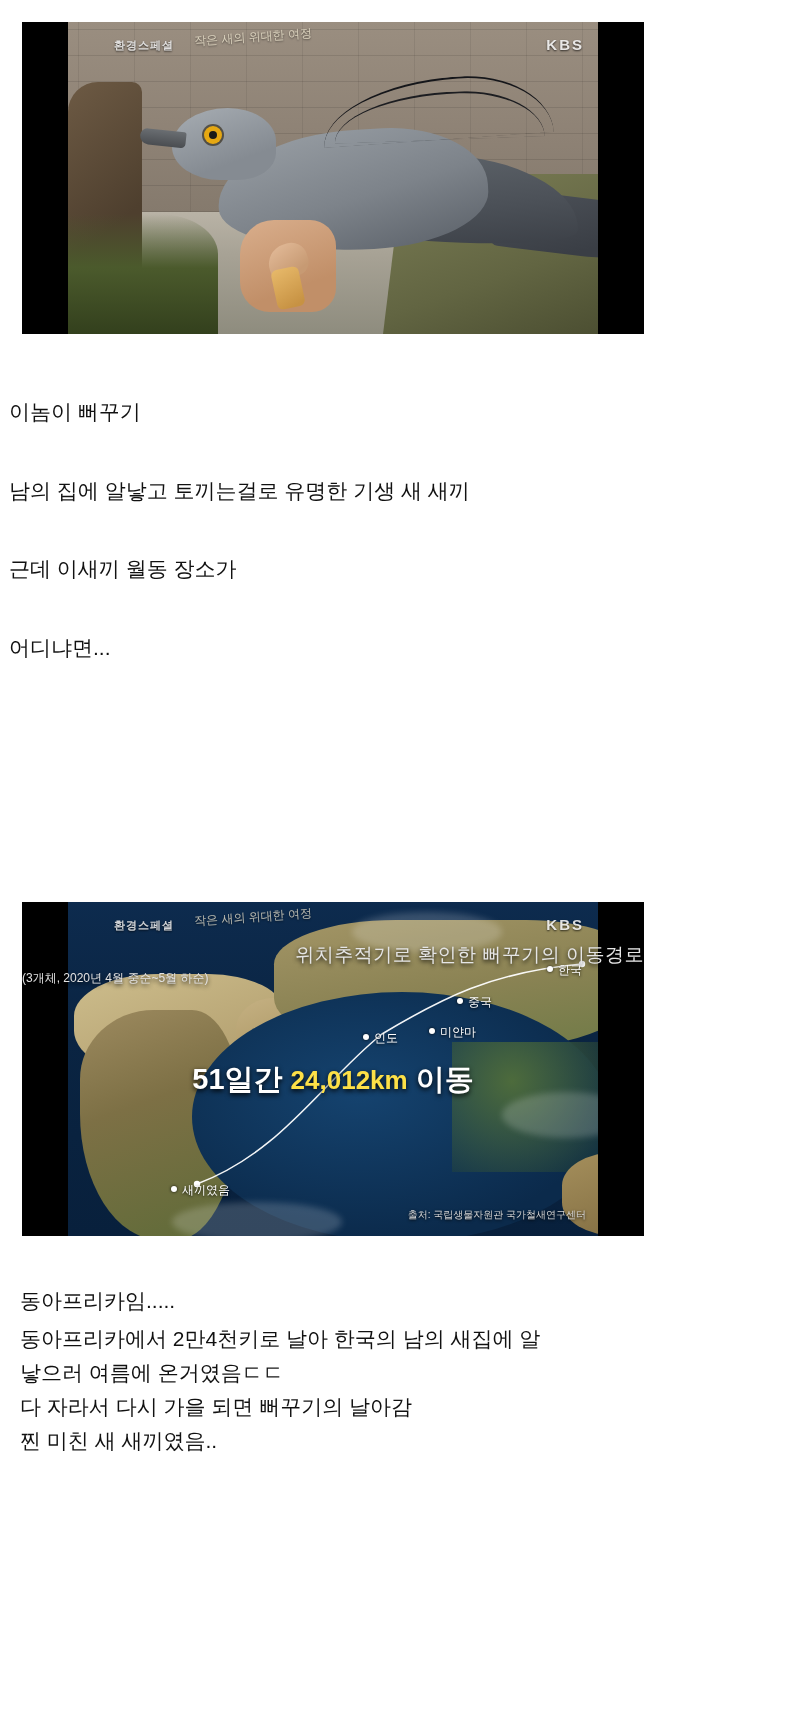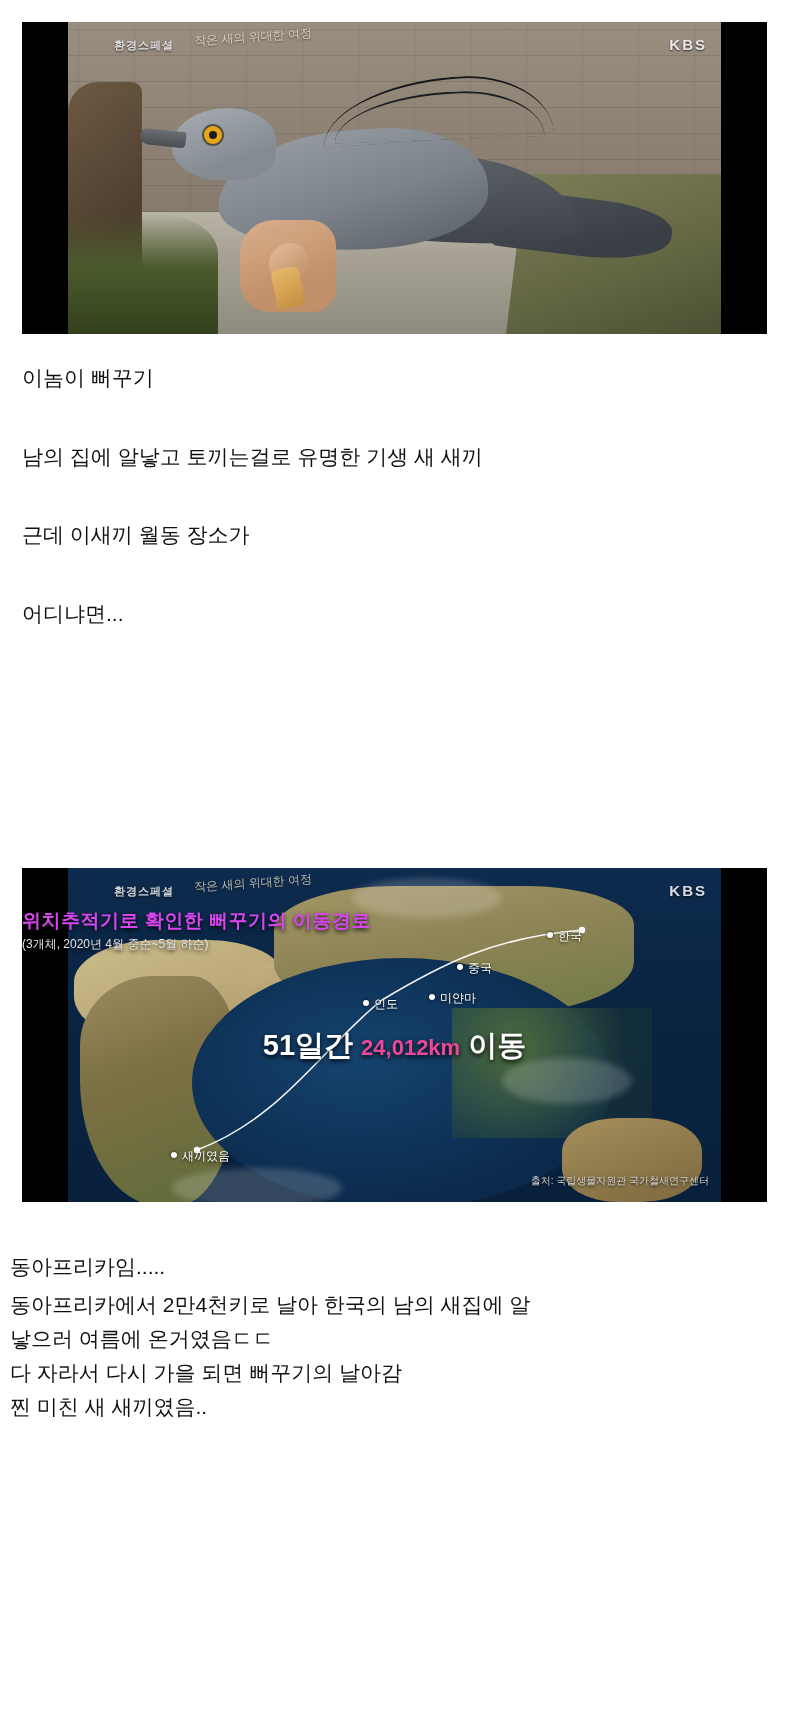--- a/index.html
+++ b/index.html
@@ -14,21 +14,21 @@
     color: #111111;
   }
   .page {
     width: 800px;
     position: relative;
   }
 
   
   .media-block {
     margin: 22px 22px 0 22px;
-    width: 745px;
+    width: 622px;
     position: relative;
     overflow: hidden;
     background: #000;
   }
   .media-1 {
     height: 312px;
   }
   .letterbox-l, .letterbox-r {
     position: absolute;
     top: 0;
@@ -211,22 +211,22 @@
     color: #f2f2f2;
     font-size: 15px;
     font-weight: bold;
     letter-spacing: 2px;
     opacity: 0.9;
     text-shadow: 0 1px 2px rgba(0,0,0,0.8);
   }
 
   
   .text-block {
-    margin: 0 22px;
-    padding-top: 28px;
+    margin: 0 9px;
+    padding-top: 62px;
     font-size: 21px;
     line-height: 1.55;
     color: #111;
   }
   .para {
     margin: 0 0 46px 0;
   }
   .spacer {
     height: 170px;
   }
@@ -304,25 +304,25 @@
   }
   .route {
     position: absolute;
     left: 0; top: 0;
     width: 706px; height: 334px;
     z-index: 4;
   }
   .map-title {
     position: absolute;
     left: 0; right: 0; top: 40px;
-    text-align: left;
+    text-align: right;
     z-index: 7;
-    color: #d946ef;
+    color: #e5e5e5;
     font-size: 19px;
-    font-weight: bold;
+    font-weight: normal;
     text-shadow: 0 2px 4px rgba(0,0,0,0.9);
     letter-spacing: 0.5px;
   }
   .map-subtitle {
     position: absolute;
     left: 0; right: 0; top: 68px;
     text-align: left;
     z-index: 7;
     color: #e2e2e2;
     font-size: 12px;
@@ -333,22 +333,22 @@
     left: 0; right: 0; top: 158px;
     text-align: center;
     z-index: 7;
     font-size: 29px;
     font-weight: bold;
     color: #ffffff;
     text-shadow: 0 2px 5px rgba(0,0,0,0.95);
     white-space: nowrap;
   }
   .map-distance .hl {
-    color: #ec4899;
-    font-size: 22px;
+    color: #fde047;
+    font-size: 26px;
     margin-top: 26px;
   }
   .map-label {
     position: absolute;
     z-index: 7;
     color: #ffffff;
     font-size: 12px;
     text-shadow: 0 1px 3px rgba(0,0,0,0.95);
     white-space: nowrap;
   }
@@ -370,21 +370,21 @@
     position: absolute;
     right: 58px; bottom: 14px;
     z-index: 7;
     color: #d8d8d8;
     font-size: 10px;
     text-shadow: 0 1px 3px rgba(0,0,0,0.95);
   }
 
   
   .bottom-text {
-    margin: 0 10px;
+    margin: 0 20px;
     padding-top: 48px;
     padding-bottom: 30px;
     font-size: 21px;
     line-height: 1.62;
     color: #111;
   }
   .bottom-text p { margin: 0; }
   .bottom-text p.gap { margin-top: 4px; }
 </style>
 </head>

